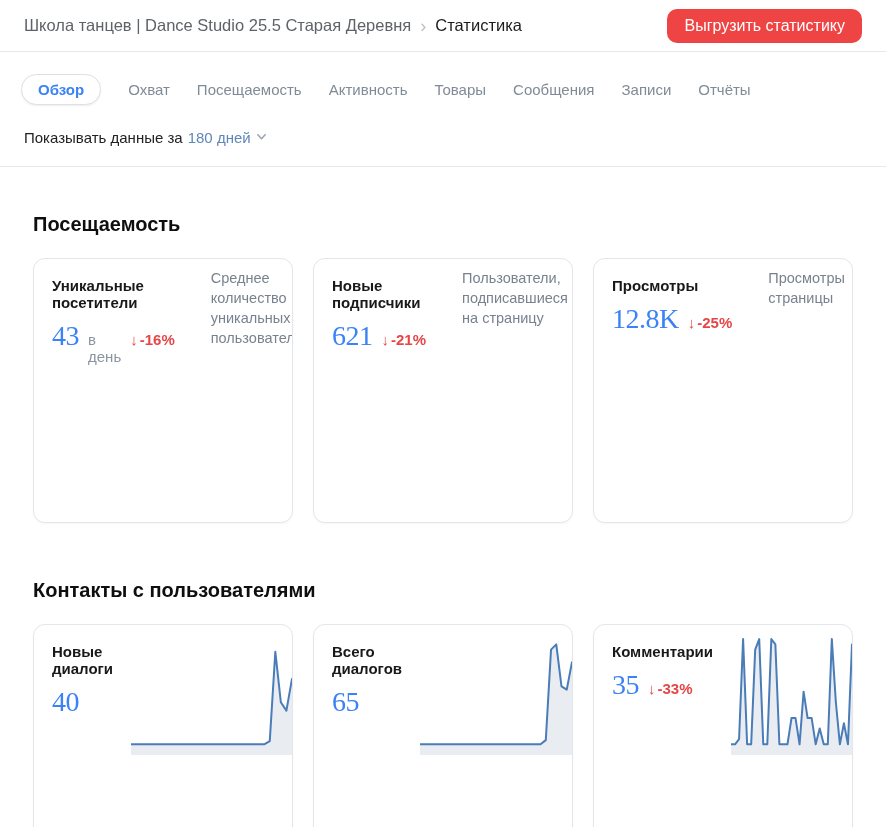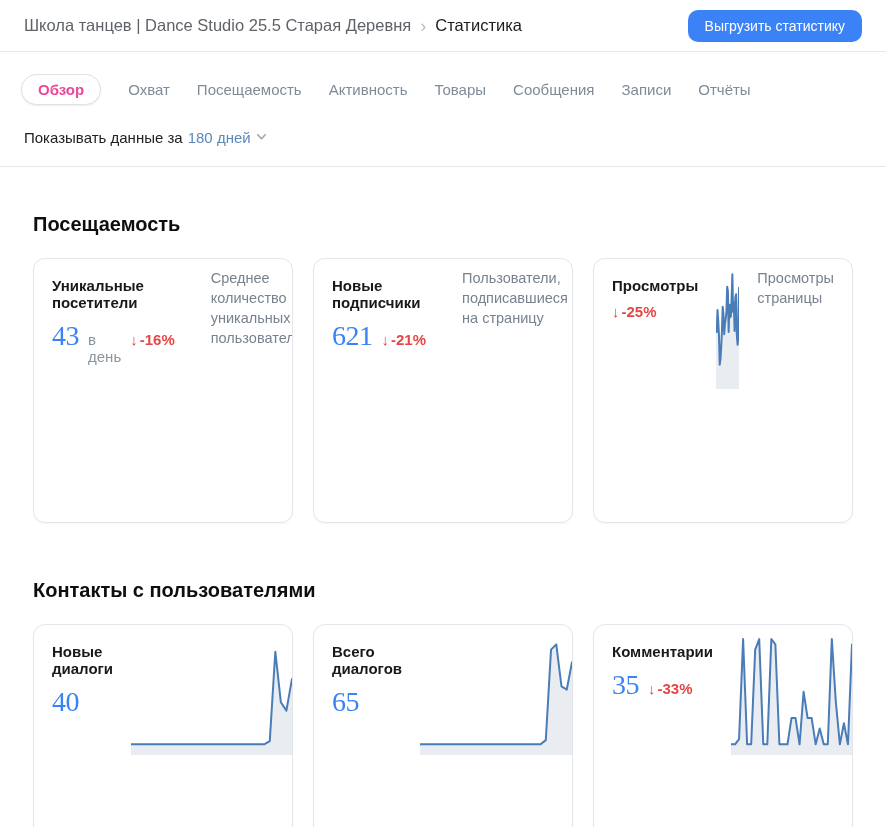--- a/index.html
+++ b/index.html
@@ -6,27 +6,27 @@
   html,body { width:886px; height:827px; overflow:hidden; background:#fff;
     font-family:"Liberation Sans", sans-serif; color:#1a1a1c; }
 
   
   .header { height:52px; display:flex; align-items:center; justify-content:space-between;
     padding:0 24px 0 24px; border-bottom:1px solid #e6e8ec; }
   .crumbs { display:flex; align-items:flex-end; gap:9px; font-size:16.5px; }
   .crumb-root { color:#5f6368; cursor:pointer; }
   .crumb-sep { color:#b8bfc7; font-size:18px; line-height:1; }
   .crumb-cur { color:#1c1c1e; }
-  .export-btn { background:#3b82f6; color:#fff; border:none; border-radius:10px;
-    padding:8px 17px; font-size:14px; font-family:inherit; cursor:pointer; }
+  .export-btn { background:#ef4444; color:#fff; border:none; border-radius:10px;
+    padding:8px 17px; font-size:16px; font-family:inherit; cursor:pointer; }
 
   
   .tabs { display:flex; align-items:center; gap:27px; padding:22px 21px 10px 21px; }
   .tab { font-size:15px; color:#7f8b97; cursor:pointer; white-space:nowrap; }
-  .tab.active { color:#ec4899; font-weight:bold; background:#fff; border:1px solid #dde1e6;
+  .tab.active { color:#3b82f6; font-weight:bold; background:#fff; border:1px solid #dde1e6;
     border-radius:18px; padding:6px 16px; box-shadow:0 1px 2px rgba(0,0,0,0.07); }
 
   
   .subheader { display:flex; align-items:center; justify-content:space-between;
     padding:14px 24px 20px 24px; border-bottom:1px solid #e6e8ec; font-size:15px; }
   .subheader .desc { color:#222; }
   .period { display:flex; gap:5px; cursor:pointer; }
   .period-label { color:#222; }
   .period-value { color:#5d87b8; }
   .chev { width:11px; height:11px; margin-top:2px; }
@@ -125,20 +125,21 @@
             <polygon points="0,40 0.00,20.63 3.33,32.70 6.67,19.94 10.00,25.80 13.33,31.67 16.67,33.74 20.00,34.43 23.33,25.80 26.67,14.08 30.00,12.70 33.33,16.49 36.67,22.70 40.00,25.46 43.33,13.73 46.67,13.04 50.00,2.00 53.33,32.70 56.67,16.84 60.00,19.94 63.33,25.46 66.67,23.73 70.00,7.18 73.33,25.80 76.67,25.80 80.00,25.80 83.33,15.11 86.67,24.43 90.00,25.80 93.33,22.70 96.67,22.01 100.00,22.70 100,40" fill="#e9ecf1"></polygon>
             <polyline points="0.00,20.63 3.33,32.70 6.67,19.94 10.00,25.80 13.33,31.67 16.67,33.74 20.00,34.43 23.33,25.80 26.67,14.08 30.00,12.70 33.33,16.49 36.67,22.70 40.00,25.46 43.33,13.73 46.67,13.04 50.00,2.00 53.33,32.70 56.67,16.84 60.00,19.94 63.33,25.46 66.67,23.73 70.00,7.18 73.33,25.80 76.67,25.80 80.00,25.80 83.33,15.11 86.67,24.43 90.00,25.80 93.33,22.70 96.67,22.01 100.00,22.70" fill="none" stroke="#4a7cb8" stroke-width="2" stroke-linejoin="round" stroke-linecap="round" vector-effect="non-scaling-stroke" style="vector-effect: non-scaling-stroke;"></polyline>
           </svg>
         </div>
         <div class="caption">Пользователи, подписавшиеся на страницу</div>
       </div>
       <div class="card">
         <div class="card-head">
           <div class="card-title">Просмотры</div>
           <div class="value-row">
+            <span class="value">12.8K</span>
             <span class="delta">
               <span class="arrow">↓</span>
               <span>-25%</span>
             </span>
           </div>
         </div>
         <div class="spark">
           <svg viewBox="0 0 100 40" preserveAspectRatio="none">
             <polygon points="0,40 0.00,19.60 3.23,21.32 6.45,14.08 9.68,17.53 12.90,22.36 16.13,32.02 19.35,30.29 22.58,26.15 25.81,20.98 29.03,13.04 32.26,15.46 35.48,22.01 38.71,18.56 41.94,17.18 45.16,14.77 48.39,6.49 51.61,7.87 54.84,21.32 58.06,12.35 61.29,16.49 64.52,16.15 67.74,9.94 70.97,2.35 74.19,14.77 77.42,11.66 80.65,20.98 83.87,9.94 87.10,8.90 90.32,22.36 93.55,25.46 96.77,23.05 100.00,6.83 100,40" fill="#e9ecf1"></polygon>
             <polyline points="0.00,19.60 3.23,21.32 6.45,14.08 9.68,17.53 12.90,22.36 16.13,32.02 19.35,30.29 22.58,26.15 25.81,20.98 29.03,13.04 32.26,15.46 35.48,22.01 38.71,18.56 41.94,17.18 45.16,14.77 48.39,6.49 51.61,7.87 54.84,21.32 58.06,12.35 61.29,16.49 64.52,16.15 67.74,9.94 70.97,2.35 74.19,14.77 77.42,11.66 80.65,20.98 83.87,9.94 87.10,8.90 90.32,22.36 93.55,25.46 96.77,23.05 100.00,6.83" fill="none" stroke="#4a7cb8" stroke-width="2" stroke-linejoin="round" stroke-linecap="round" vector-effect="non-scaling-stroke" style="vector-effect: non-scaling-stroke;"></polyline>

